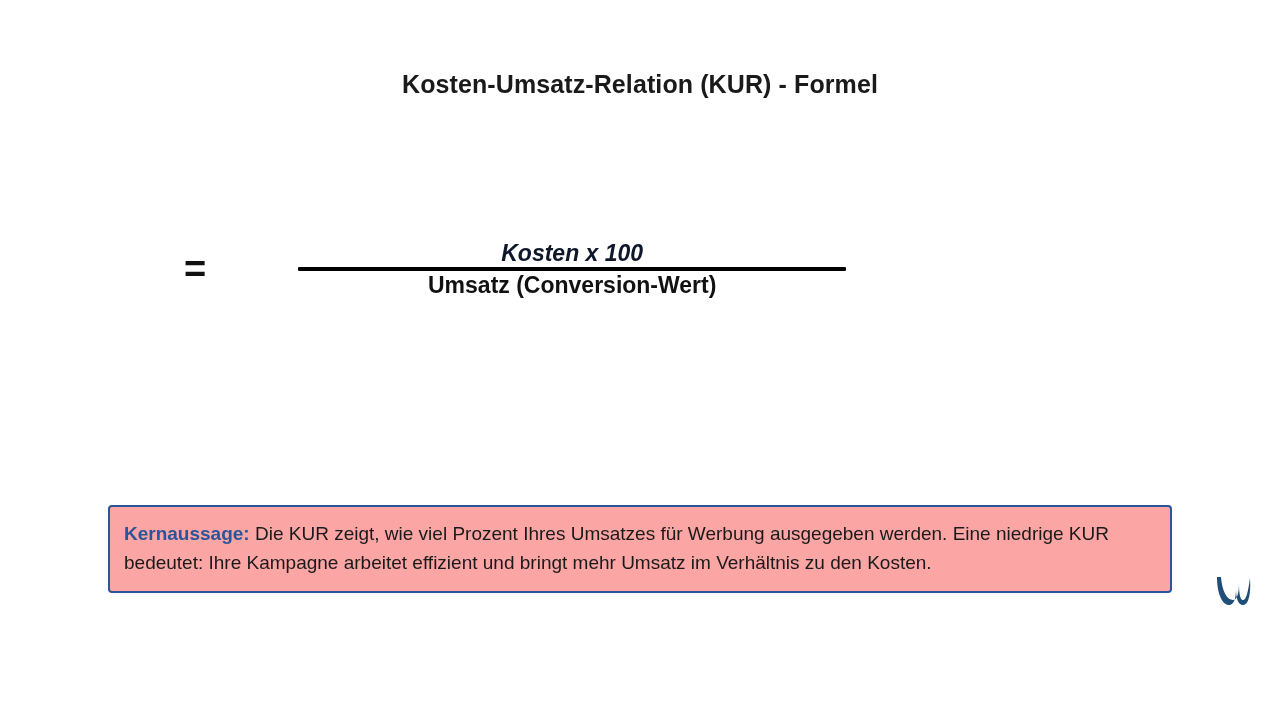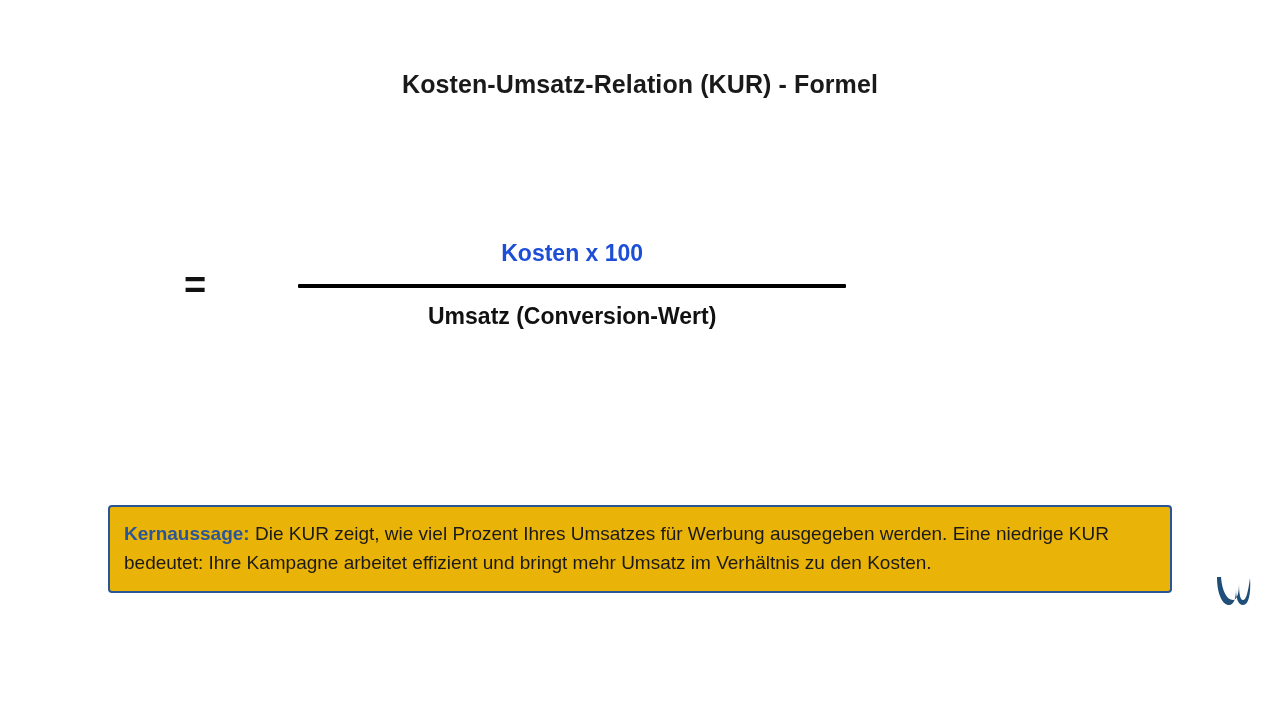--- a/index.html
+++ b/index.html
@@ -64,47 +64,47 @@
     margin-left: 92px;
     display: flex;
     flex-direction: column;
     align-items: center;
     min-width: 548px;
   }
 
   .numerator {
     font-size: 23px;
     font-weight: bold;
-    color: #1d4ed8;
-    padding-bottom: 17px;
+    color: #0f172a;
+    font-style: italic;
   }
 
   .fraction-bar {
     width: 548px;
     height: 4px;
     background: #000000;
     border-radius: 1px;
   }
 
   .denominator {
     font-size: 23px;
     font-weight: bold;
     color: #111111;
-    padding-top: 15px;
+    padding-top: 1px;
   }
 
   .callout {
     position: absolute;
     left: 108px;
     top: 505px;
     width: 1064px;
     box-sizing: border-box;
     border: 2px solid #2a5699;
     border-radius: 4px;
-    background: #eab308;
+    background: #fca5a5;
     padding: 12px 14px 14px 14px;
   }
 
   .callout-text {
     font-size: 19px;
     line-height: 29px;
     color: #1a1a1a;
   }
 
   .callout-label {

